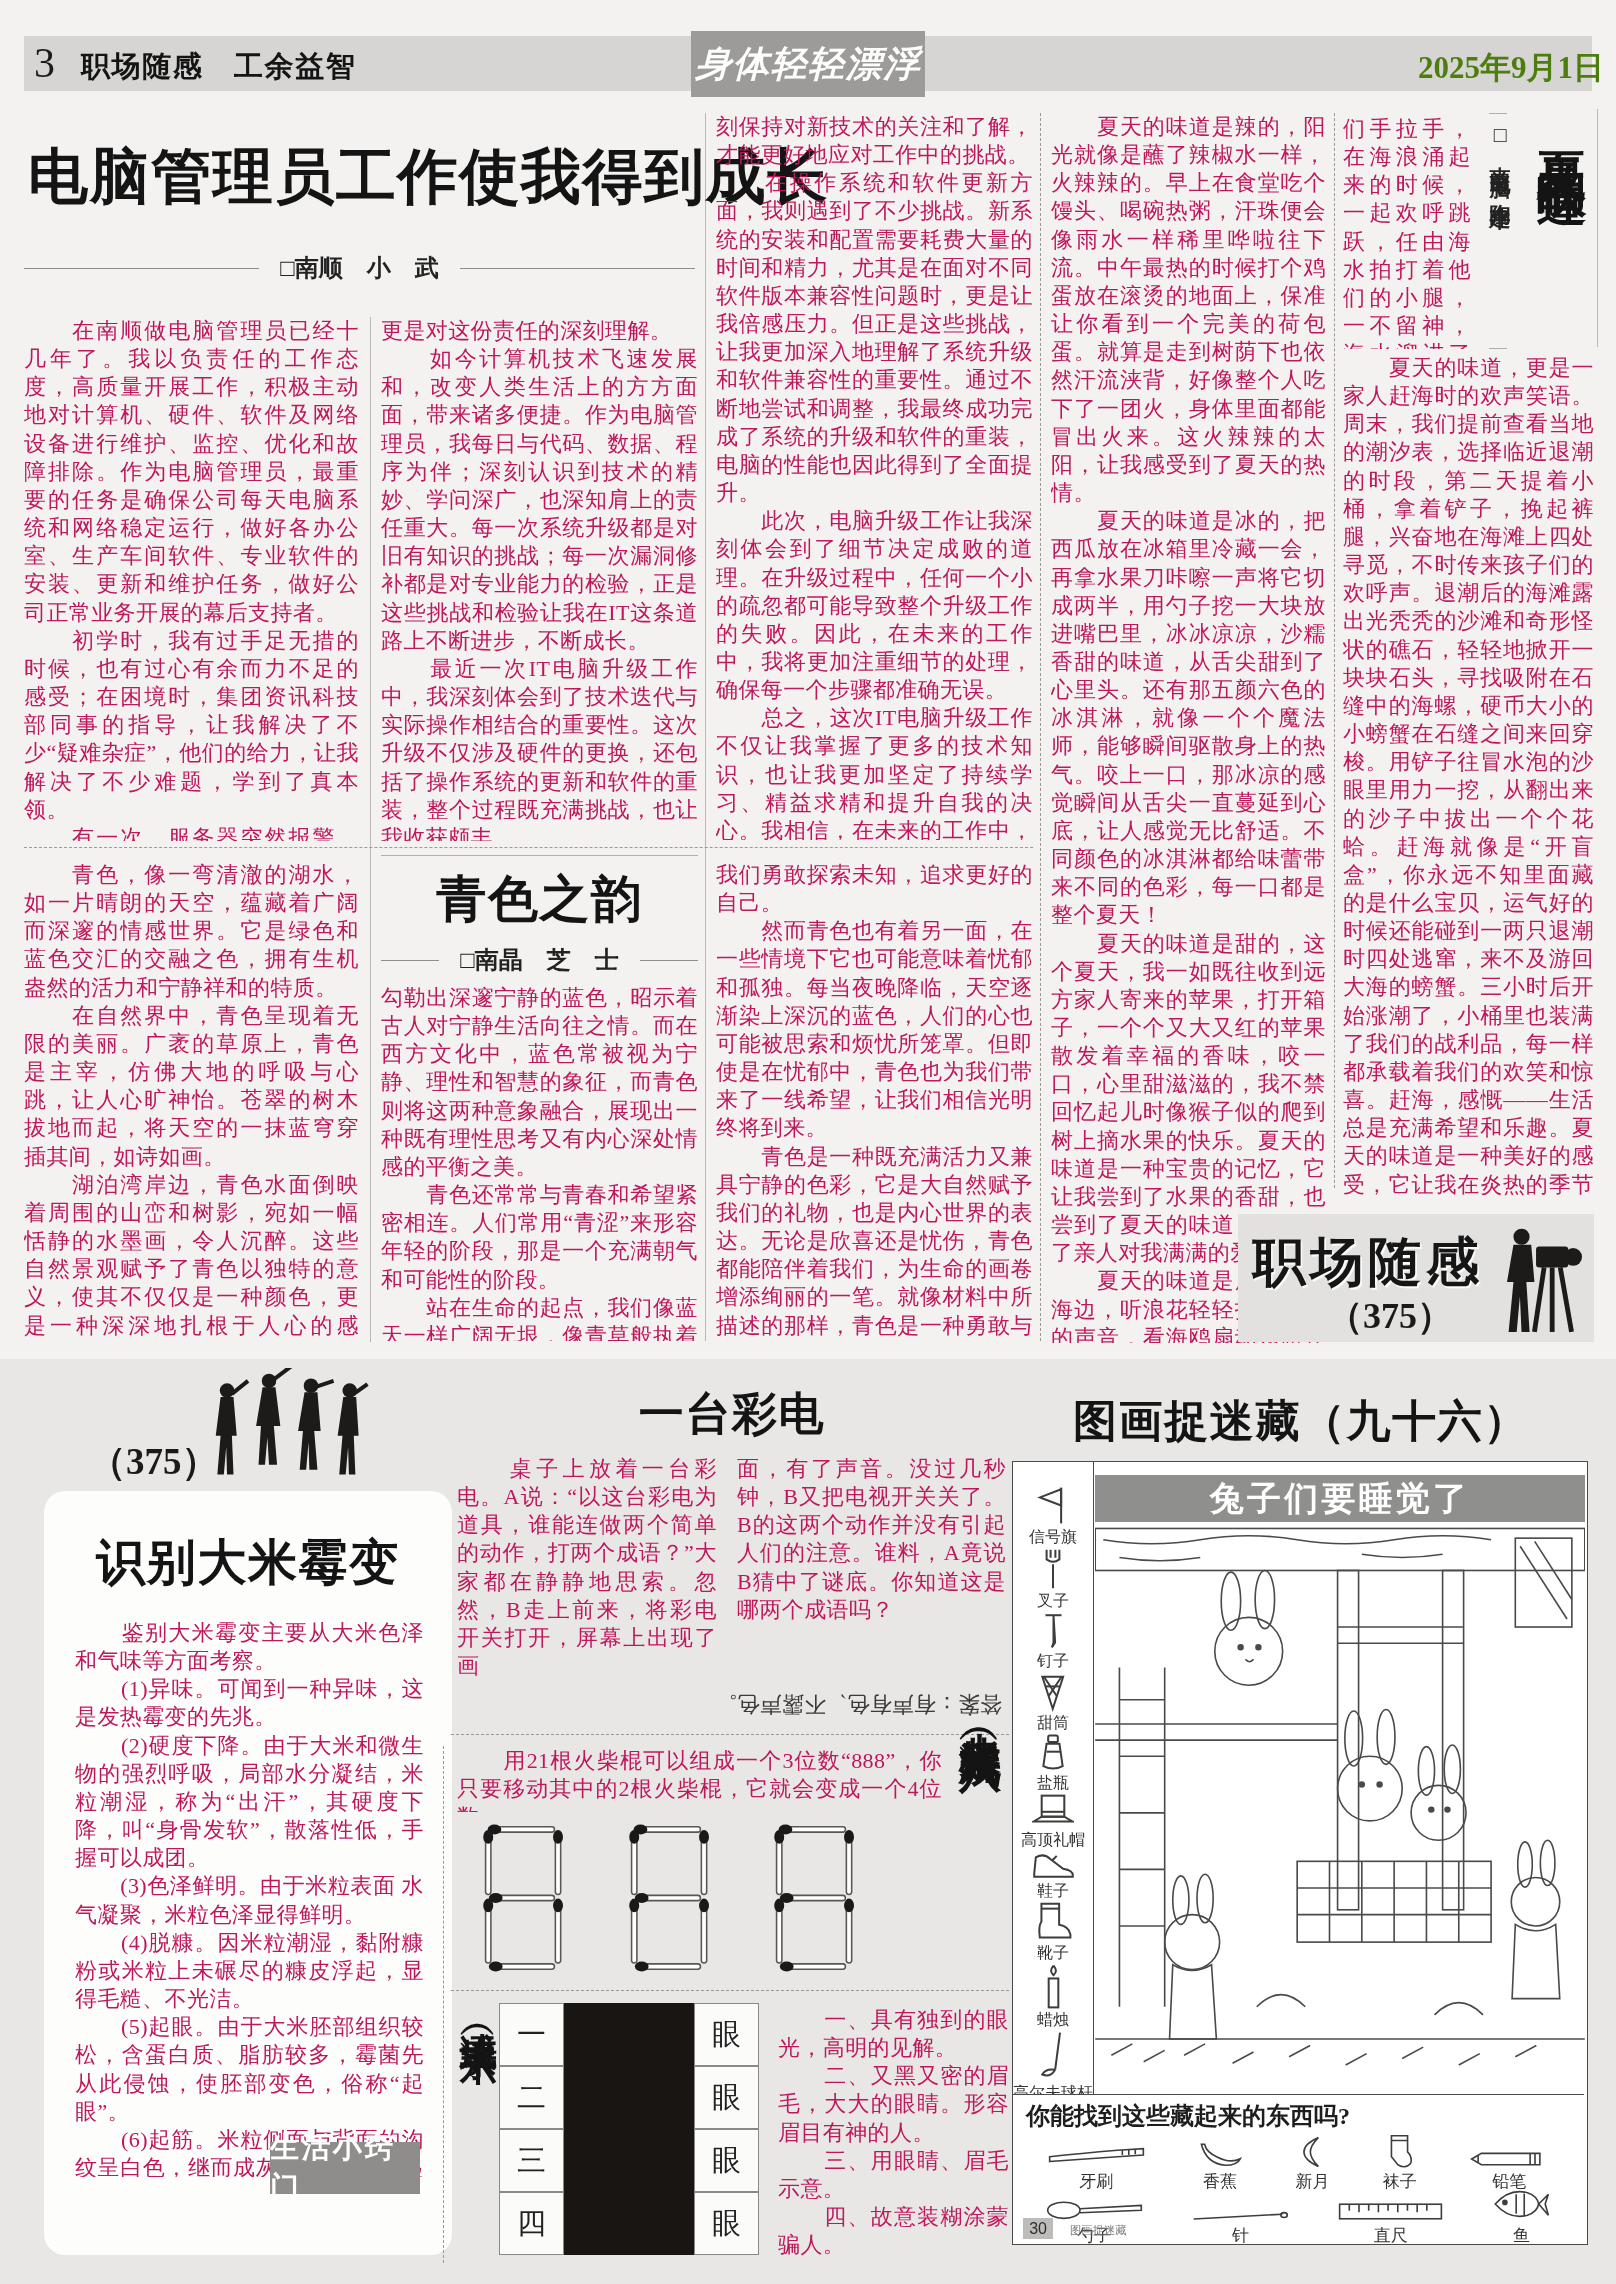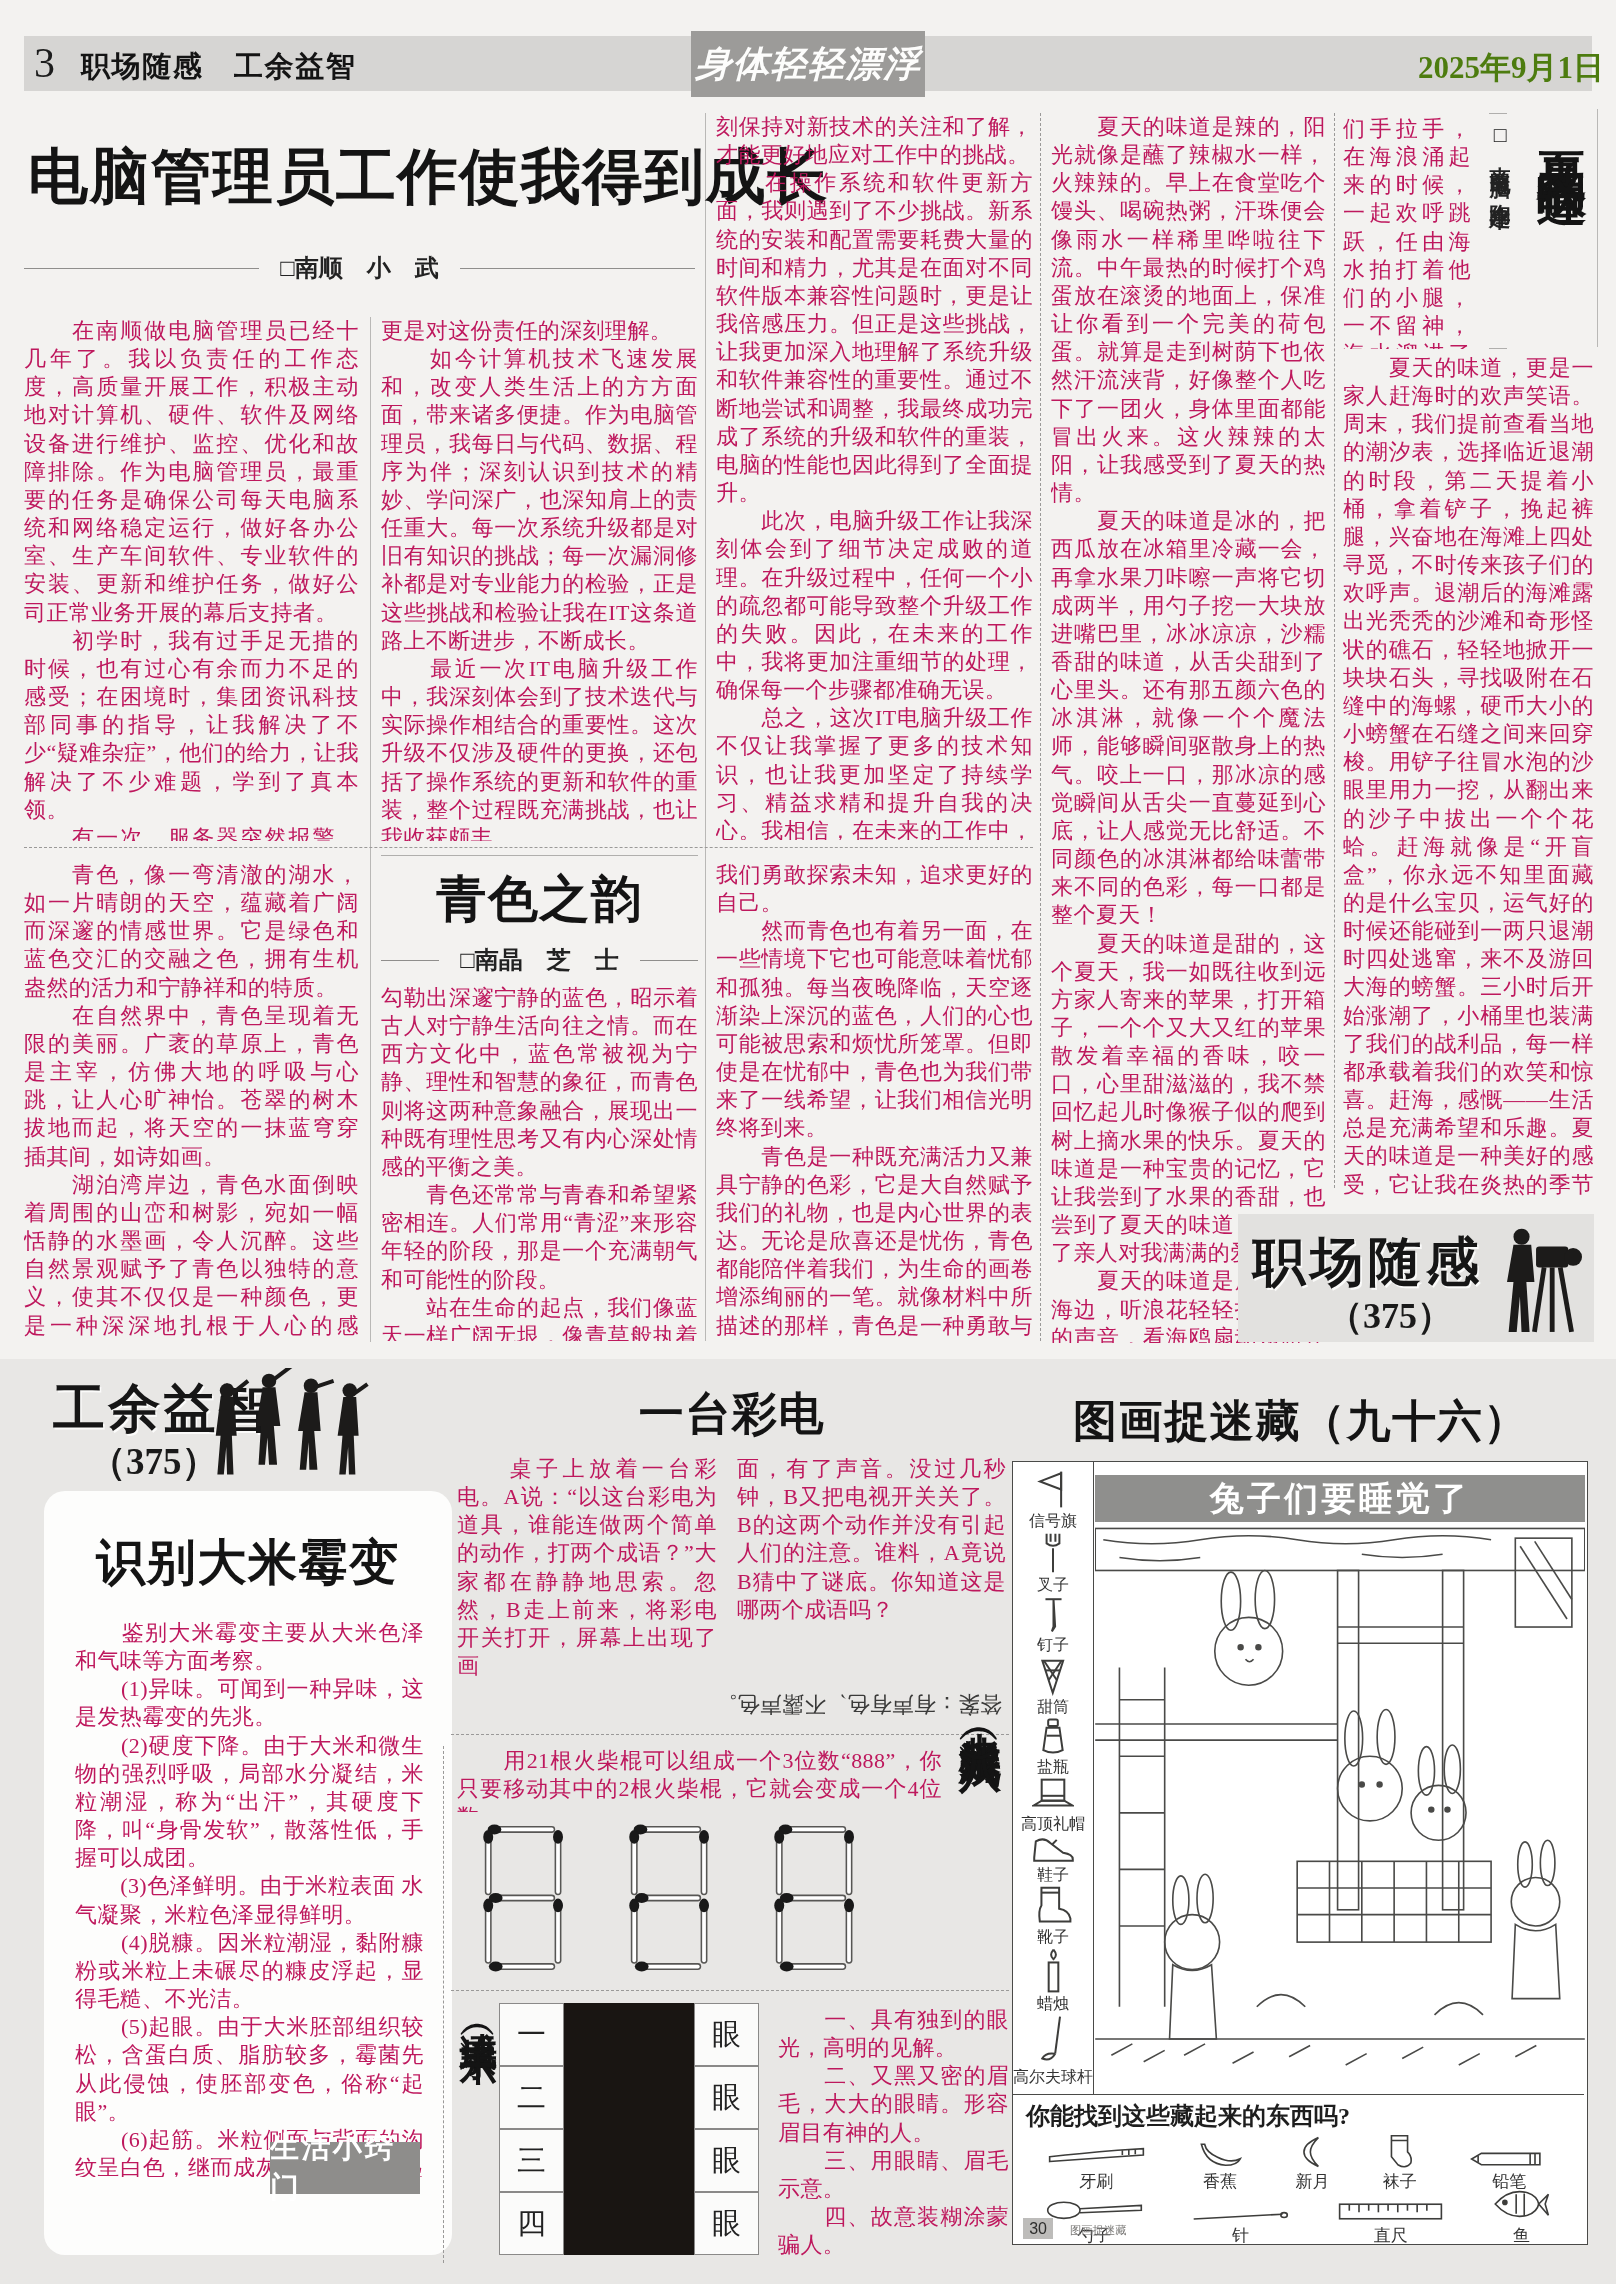--- a/index.html
+++ b/index.html
@@ -22,21 +22,21 @@
   .vert{writing-mode:vertical-rl;text-orientation:mixed;}
   .bubble{font-family:"Liberation Sans","DejaVu Sans",sans-serif;font-weight:900;color:#161616;}
   .badge-num{font-weight:bold;color:#1a1a1a;}
   .card{background:#fdfdfc;border-radius:21px;}
   .tagbox{background:#8e8d8b;color:#fff;font-family:"Liberation Sans","DejaVu Sans",sans-serif;
           font-weight:bold;display:flex;align-items:center;justify-content:center;}
   .puzzlebox{background:#fff;border:1.6px solid #4a4a48;}
   .scene-bar{background:#8f8f8d;color:#fff;font-family:"Liberation Sans","DejaVu Sans",sans-serif;
              font-weight:bold;display:flex;align-items:center;justify-content:center;letter-spacing:3.2px;}
   .item-strip{border-right:1.6px solid #4a4a48;display:flex;flex-direction:column;align-items:center;
-              justify-content:space-between;padding:8px 0;box-sizing:border-box;}
+              justify-content:space-between;padding:24px 0;box-sizing:border-box;}
   .strip-item{display:flex;flex-direction:column;align-items:center;gap:1.6px;}
   .strip-item .lbl{font-size:16px;color:#333;white-space:nowrap;}
   .found-item{display:flex;flex-direction:column;align-items:center;gap:1.6px;}
   .found-item .lbl{font-size:17px;color:#333;white-space:nowrap;}
   .grid-row{display:flex;}
   .grid-cell{width:65px;height:63px;border:0.8px solid #8a8988;box-sizing:border-box;
              display:flex;align-items:center;justify-content:center;font-size:29px;color:#222;background:#fbfbfa;}
   .grid-black{background:#191512;border-color:#191512;}
   svg{display:block;}
 </style>
@@ -120,21 +120,20 @@
         <circle cx="98" cy="47" r="11"></circle>
         <line x1="62" y1="60" x2="50" y2="140" stroke="#1c1b1a" stroke-width="6"></line>
         <line x1="72" y1="60" x2="72" y2="140" stroke="#1c1b1a" stroke-width="6"></line>
         <line x1="82" y1="60" x2="96" y2="140" stroke="#1c1b1a" stroke-width="6"></line>
       </g>
     </svg>
   </div>
 
   <div class="abs botband" style="left:0;top:1359px;width:1616px;height:925px;"></div>
 
-  <div class="abs bubble" style="left:53px;top:1374px;font-size:52px;letter-spacing:3.2px;text-shadow:1.6px 1.6px 0 #fbfbfa;">工余益智</div>
   <div class="abs badge-num" style="left:89px;top:1437px;font-size:37px;">（375）</div>
   <svg class="abs" style="left:209px;top:1368px;" width="162" height="113" viewBox="0 0 200 140">
     <g fill="#1c1b1a">
       <g transform="translate(0,14)">
         <circle cx="22" cy="14" r="9"></circle>
           <path d="M14,22 L30,22 L34,70 L28,70 L30,118 L22,118 L21,84 L18,118 L10,118 L14,70 L8,70 Z"></path>
         <line x1="28" y1="18" x2="48" y2="2" stroke="#1c1b1a" stroke-width="5"></line>
       </g>
       <g transform="translate(52,0)">
         <circle cx="22" cy="16" r="9"></circle>

